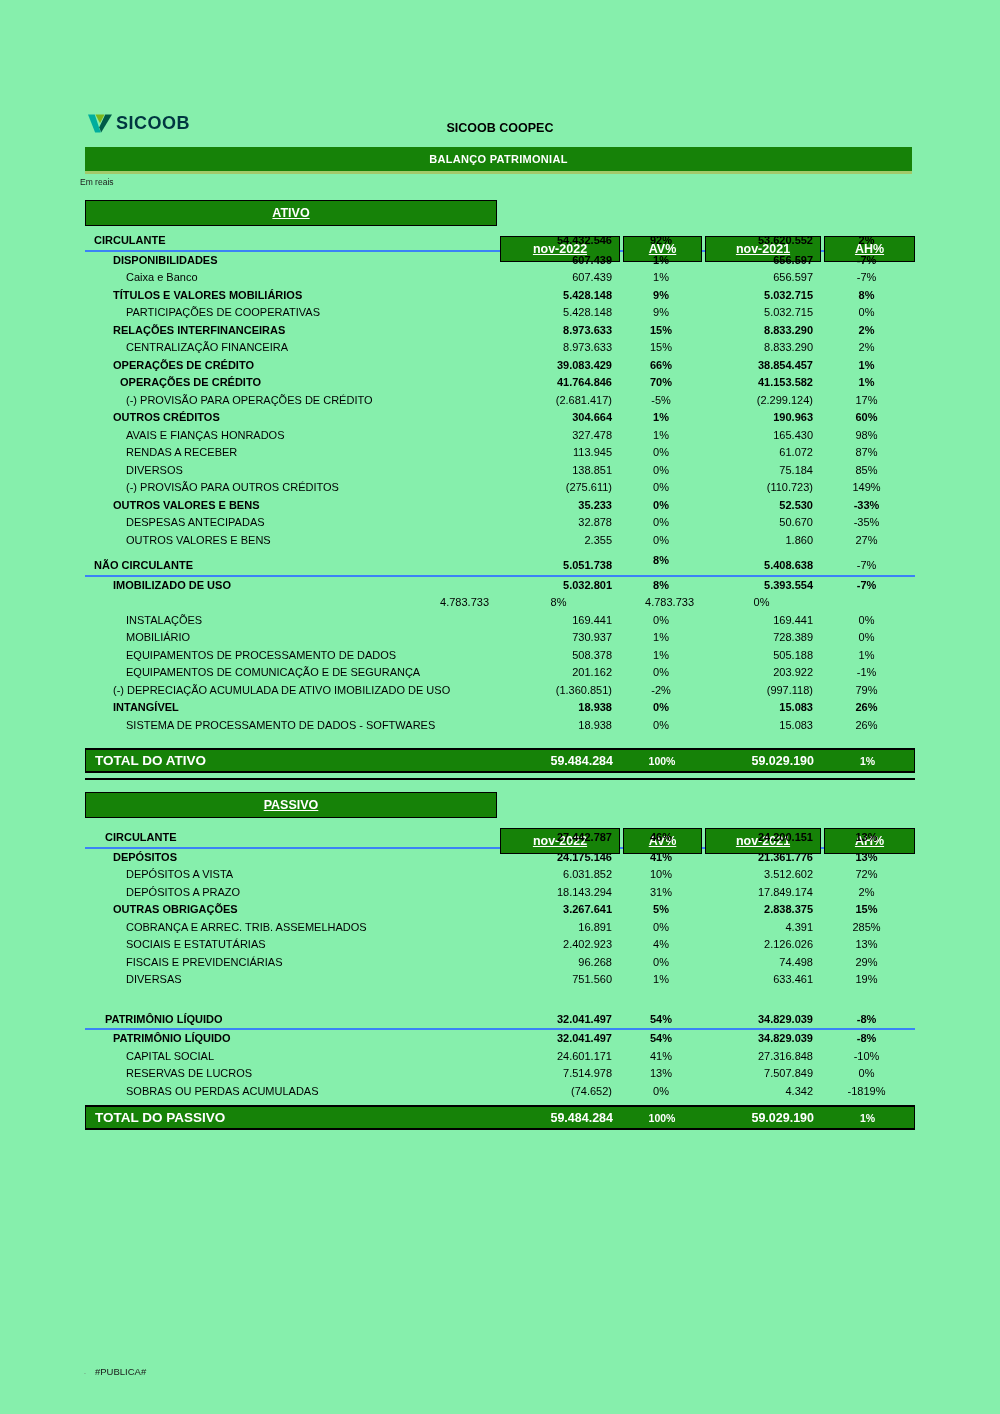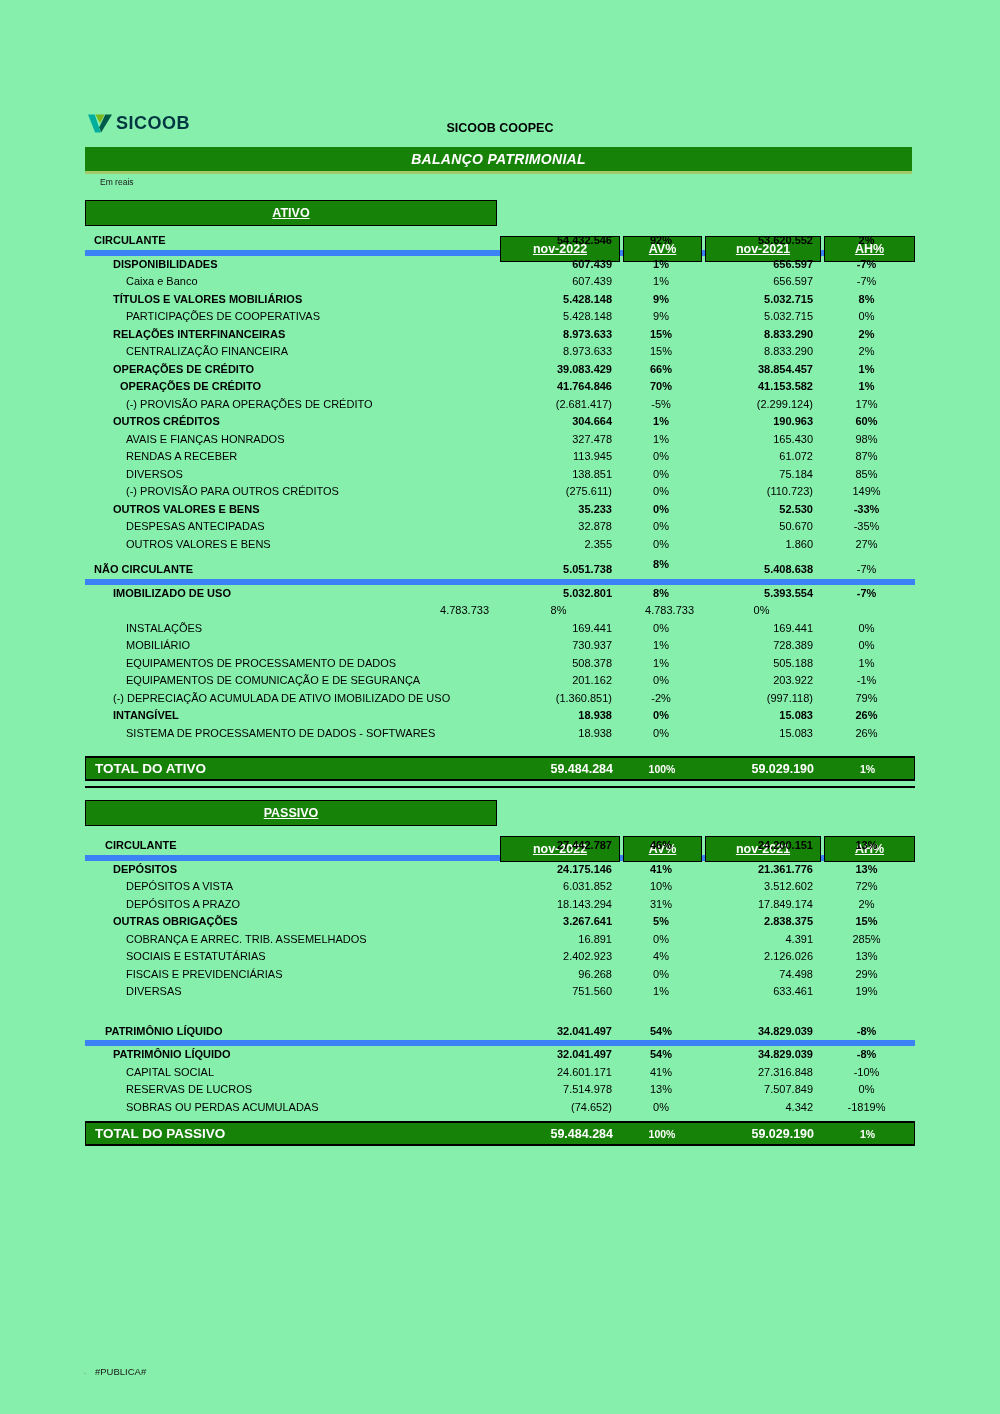--- a/index.html
+++ b/index.html
@@ -10,41 +10,41 @@
   
   .brand{position:absolute;left:88px;top:113px;display:flex;align-items:center;gap:4px;}
   .brand svg{display:block;}
   .lg-t{fill:var(--logo-turquoise,#00AE9D);}
   .lg-l{fill:var(--logo-lime,#7DB61C);}
   .lg-d{fill:var(--logo-dark,#005C48);}
   .wordmark{font-size:18px;font-weight:700;letter-spacing:.5px;color:var(--logo-text,#003641);}
   .company{position:absolute;left:0;top:121px;width:1000px;text-align:center;
     font-size:12.5px;font-weight:700;}
   .band{position:absolute;left:85px;top:147px;width:827px;height:24px;
-    background:var(--band-green,#168208);color:#fff;font-weight:700;font-size:14px;
+    background:var(--band-green,#168208);color:#fff;font-weight:700;font-size:11px;
     text-align:center;line-height:24px;letter-spacing:.3px;
-    border-bottom:3px solid var(--band-underline,#A3C96A);box-sizing:content-box;font-style:italic;}
-  .unit-note{position:absolute;left:100px;top:177px;font-size:8.5px;color:#1a1a1a;text-align:right;}
+    border-bottom:3px solid var(--band-underline,#A3C96A);box-sizing:content-box;}
+  .unit-note{position:absolute;left:80px;top:177px;font-size:8.5px;color:#1a1a1a;text-align:right;}
   
   .tables{position:absolute;left:85px;top:200px;width:830px;}
   .thead{display:flex;height:26px;}
   .th{box-sizing:border-box;height:26px;line-height:24px;border:1px solid #000;
     background:var(--band-green,#168208);color:#fff;font-weight:700;font-size:12.5px;
     text-align:center;text-decoration:underline;}
   .th + .th{margin-left:3px;margin-top:36px;}
   .th-label{width:412px;}
   .th-c2{width:120px;}
   .th-c3{width:79px;}
   .th-c4{width:116px;}
   .th-c5{width:91px;}
   .tbody{margin-top:6px;}
   .row{display:grid;grid-template-columns:412px 123px 82px 119px 91px;
     height:17.5px;line-height:17.5px;font-size:11px;}
   .row.bold{font-weight:700;}
-  .row.rule{border-bottom:6px solid #3b82f6;}
+  .row.rule{border-bottom:2px solid #3b82f6;}
   .c{overflow:hidden;white-space:nowrap;}
   .num{text-align:right;padding-right:8px;}
   .pct{text-align:center;}
   .pct.raised{position:relative;top:-5px;}
   .pct.plain{font-weight:400;}
   .i0{padding-left:9px;}
   .i1{padding-left:20px;}
   .i2{padding-left:28px;}
   .i3{padding-left:35px;}
   .i4{padding-left:41px;}

